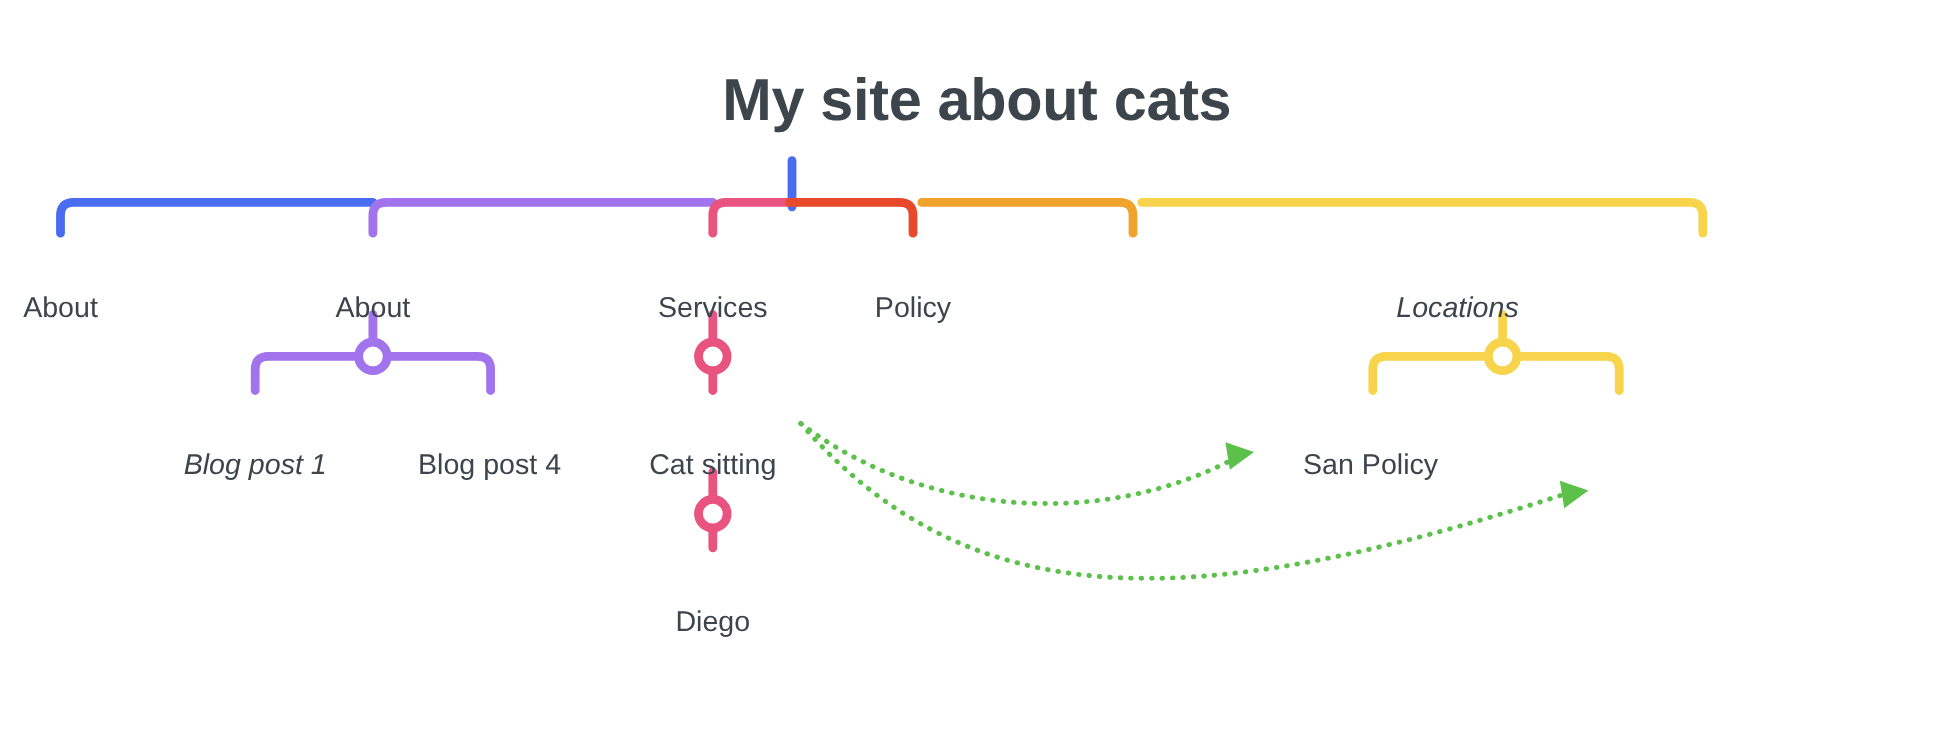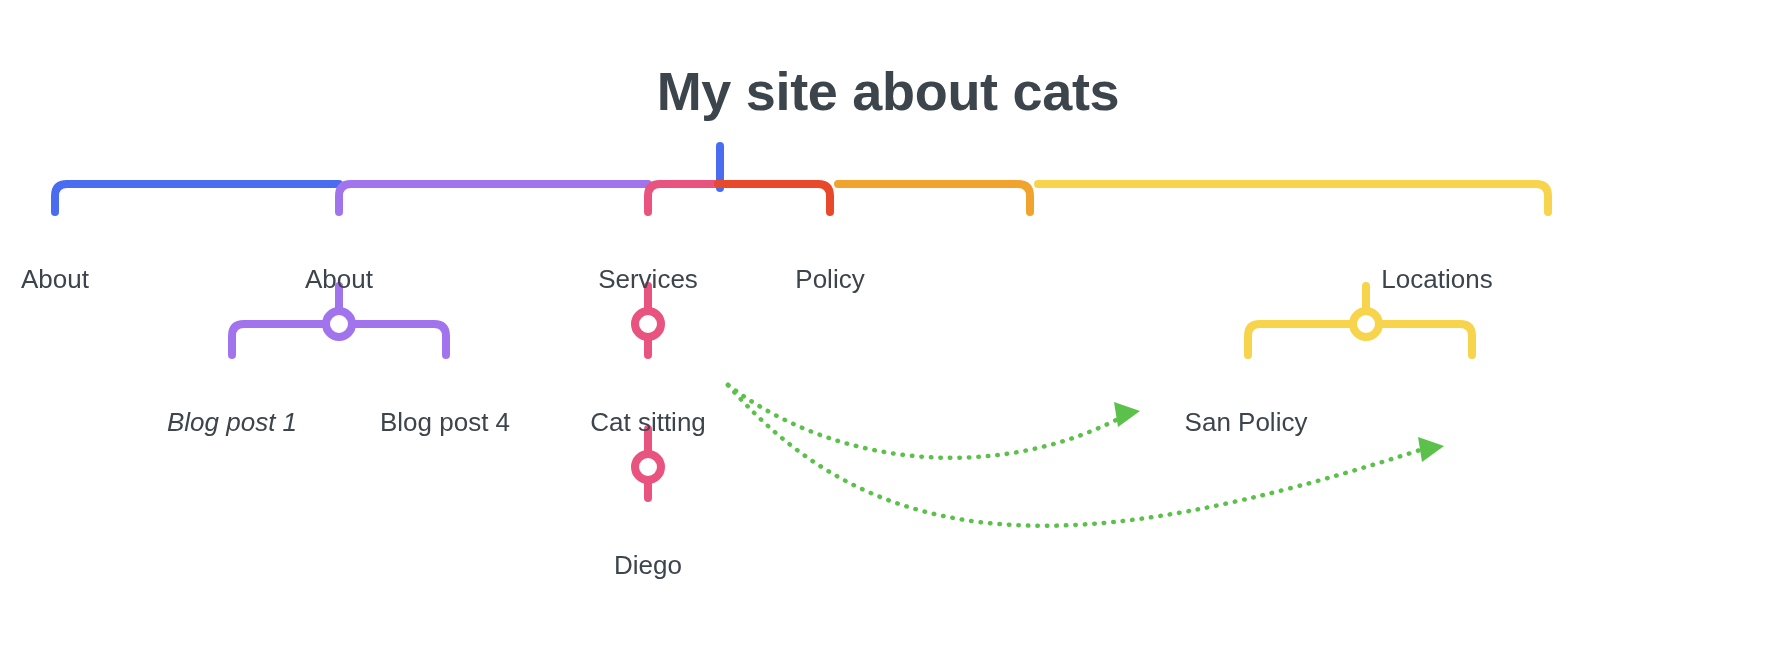--- a/index.html
+++ b/index.html
@@ -96,21 +96,21 @@
     <polygon points="1114,402 1140,411 1118,427" fill="#5cc14a"></polygon>
 
     <path d="M 728 385 C 880 560 1080 560 1420 450" fill="none" stroke="#5cc14a" stroke-width="4.5" stroke-linecap="round" stroke-dasharray="0.5 9"></path>
     <polygon points="1418,437 1444,446 1422,462" fill="#5cc14a"></polygon>
   </svg>
 
   <div class="node-label" style="left:55px;  top:234px;">About</div>
   <div class="node-label" style="left:339px; top:234px;">About</div>
   <div class="node-label" style="left:648px; top:234px;">Services</div>
   <div class="node-label" style="left:830px; top:234px;">Policy</div>
-  <div class="node-label" style="left:1437px; top:234px;">Locations</div>
+  <div class="node-label" style="left:1325px; top:234px;font-style:italic;">Locations</div>
 
   <div class="node-label" style="left:232px; top:377px;font-style:italic;">Blog post 1</div>
   <div class="node-label" style="left:445px; top:377px;">Blog post 4</div>
   <div class="node-label" style="left:648px; top:377px;">Cat sitting</div>
   <div class="node-label" style="left:648px; top:520px;">Diego</div>
   <div class="node-label" style="left:1246px; top:377px;">San Policy</div>
 
 </div>
 
 </body></html>

